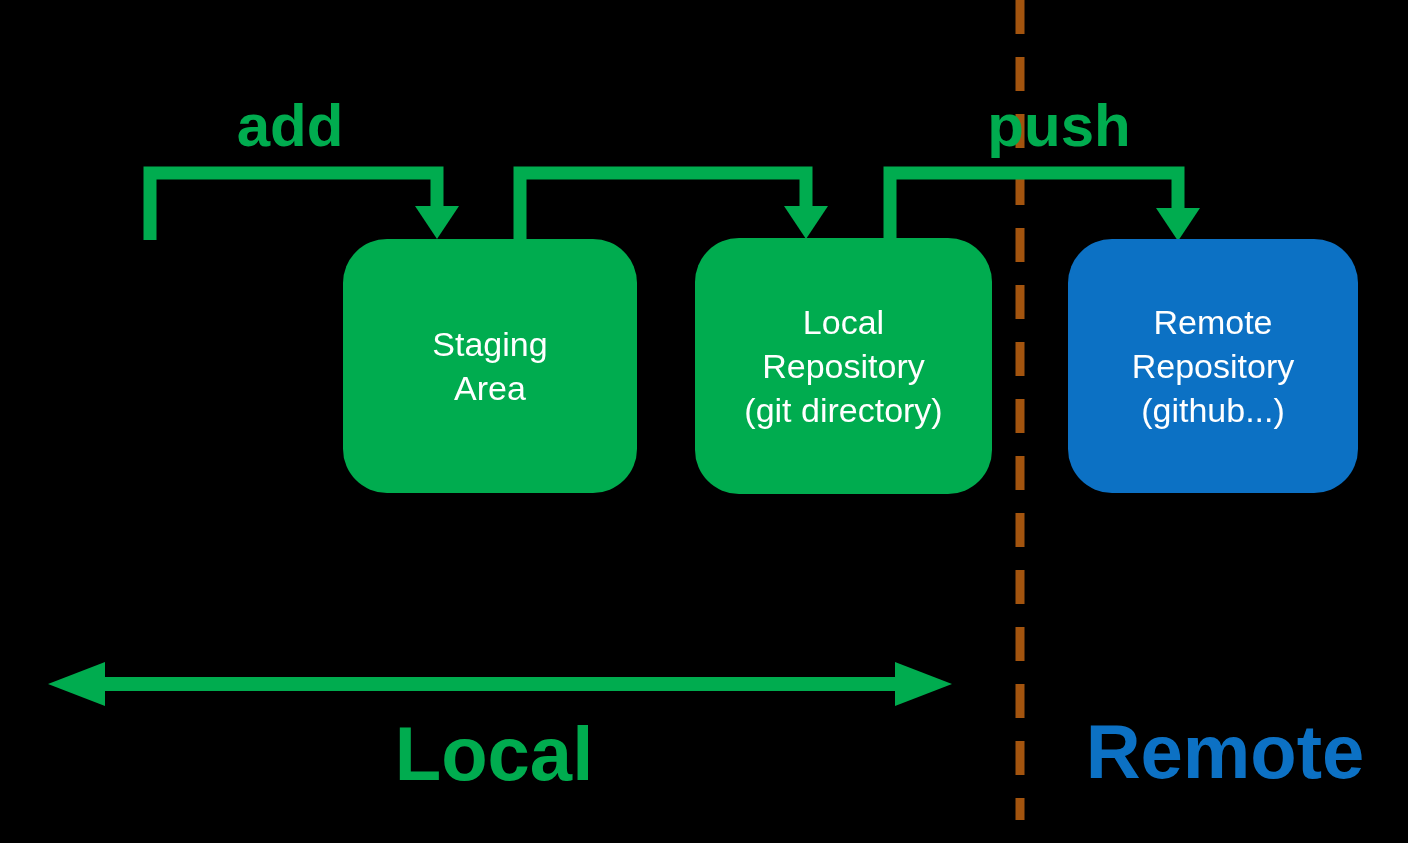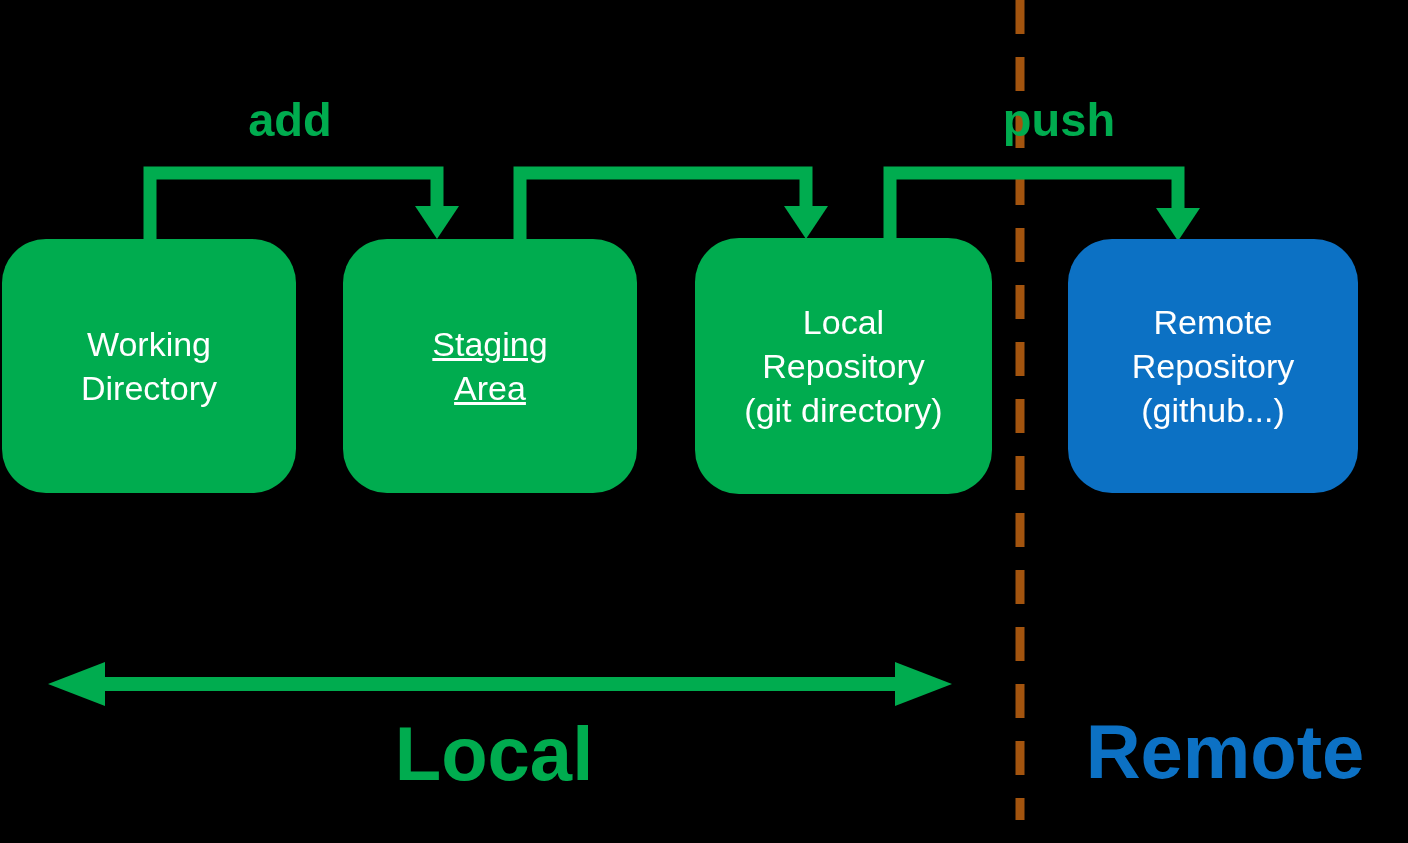--- a/index.html
+++ b/index.html
@@ -33,21 +33,21 @@
     white-space: pre-line;
   }
   .node-green { background: var(--green); }
   .node-blue  { background: var(--blue); }
 
   
   .cmd-label {
     position: absolute;
     color: var(--green);
     font-weight: bold;
-    font-size: 47px;
+    font-size: 60px;
     text-align: center;
     line-height: 1;
   }
 
   
   .region-label {
     position: absolute;
     font-weight: bold;
     font-size: 76px;
     text-align: center;
@@ -72,24 +72,22 @@
     <polygon class="arrow-head" points="784,206 828,206 806,239"></polygon>
 
     <path class="arrow-line" d="M890,238 L890,173 L1178,173 L1178,212"></path>
     <polygon class="arrow-head" points="1156,208 1200,208 1178,241"></polygon>
 
     <line class="extent-line" x1="100" y1="684" x2="900" y2="684"></line>
     <polygon class="arrow-head" points="105,662 105,706 48,684"></polygon>
     <polygon class="arrow-head" points="895,662 895,706 952,684"></polygon>
   </svg>
 
-  <div class="node node-green" style="left:2px;   top:239px; width:294px; height:254px;">Working
-Directory</div>
 
-  <div class="node node-green" style="left:343px; top:239px; width:294px; height:254px;text-decoration:underline;">Staging
+  <div class="node node-green" style="left:343px; top:239px; width:294px; height:254px;">Staging
 Area</div>
 
   <div class="node node-green" style="left:695px; top:238px; width:297px; height:256px;">Local
 Repository
 (git directory)</div>
 
   <div class="node node-blue" style="left:1068px; top:239px; width:290px; height:254px;">Remote
 Repository
 (github...)</div>
 

